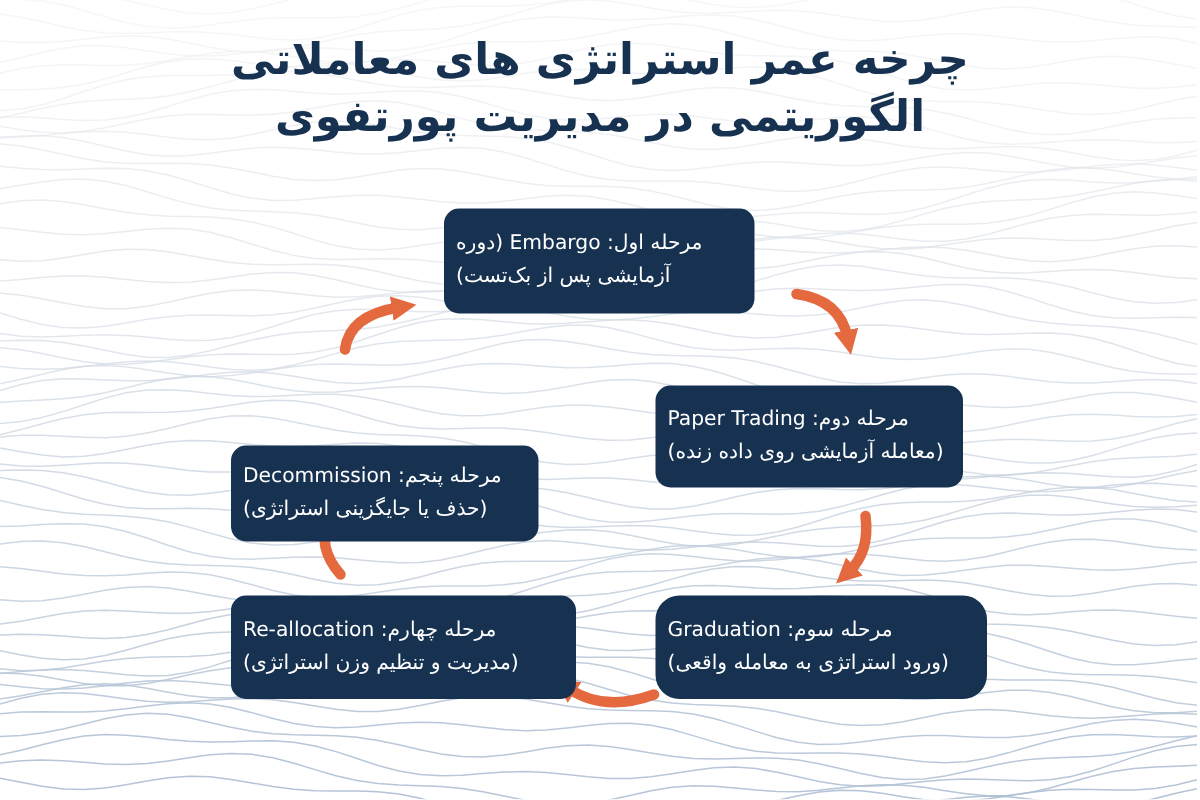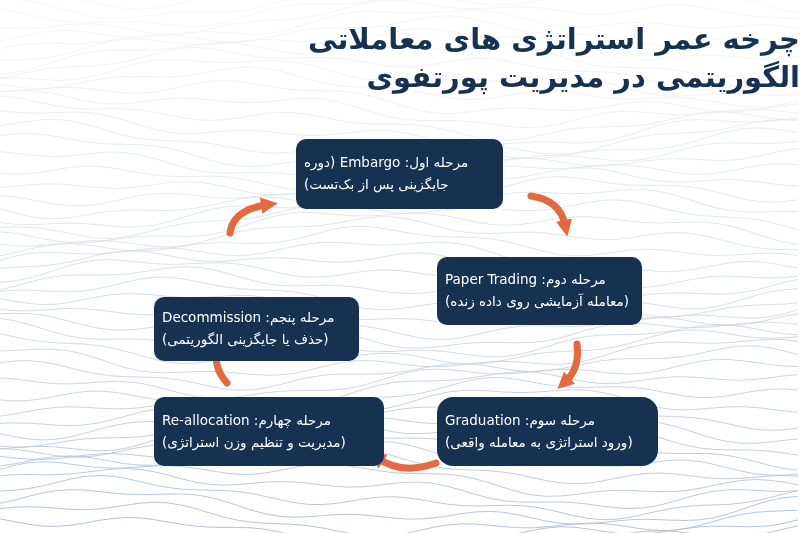--- a/index.html
+++ b/index.html
@@ -7,20 +7,21 @@
     position:relative;
     width:800px;height:533px;
     margin:0 auto;
     overflow:hidden;
     background:#ffffff;
     font-family:"DejaVu Sans", sans-serif;
   }
   .wave-bg{position:absolute;inset:0;width:800px;height:533px;}
   .title{
     position:absolute;top:20px;left:0;width:800px;
+    text-align:center;
     color:var(--navy);
     font-weight:bold;
     font-size:29px;
     line-height:1.32;
     z-index:3;
   }
   .stage-box{
     position:absolute;
     background:var(--navy);
     border-radius:10px;
@@ -132,36 +133,36 @@
     </defs>
     <path class="arrow" d="M 230 233 Q 233 210 266 205" marker-end="url(#ah)"></path>
     <path class="arrow" d="M 531 196 Q 560 200 565 225" marker-end="url(#ah)"></path>
     <path class="arrow" d="M 577 344 Q 580 368 566 381" marker-end="url(#ah)"></path>
     <path class="arrow" d="M 436 463 Q 403 475 379 459" marker-end="url(#ah)"></path>
     <path class="arrow" d="M 227 383 Q 211 365 219 345" marker-end="url(#ah)"></path>
   </svg>
 
   <div class="stage-box" id="box-embargo" dir="rtl">
     <span class="ln">مرحله اول: Embargo (دوره</span>
-    <span class="ln">جایگزینی پس از بک‌تست)</span>
+    <span class="ln">آزمایشی پس از بک‌تست)</span>
   </div>
 
   <div class="stage-box" id="box-paper" dir="rtl">
     <span class="ln">مرحله دوم: Paper Trading</span>
     <span class="ln">(معامله آزمایشی روی داده زنده)</span>
   </div>
 
   <div class="stage-box" id="box-graduation" dir="rtl">
     <span class="ln">مرحله سوم: Graduation</span>
     <span class="ln">(ورود استراتژی به معامله واقعی)</span>
   </div>
 
   <div class="stage-box" id="box-reallocation" dir="rtl">
     <span class="ln">مرحله چهارم: Re-allocation</span>
     <span class="ln">(مدیریت و تنظیم وزن استراتژی)</span>
   </div>
 
   <div class="stage-box" id="box-decommission" dir="rtl">
     <span class="ln">مرحله پنجم: Decommission</span>
-    <span class="ln">(حذف یا جایگزینی الگوریتمی)</span>
+    <span class="ln">(حذف یا جایگزینی استراتژی)</span>
   </div>
 
 </div>
 
 </body></html>

